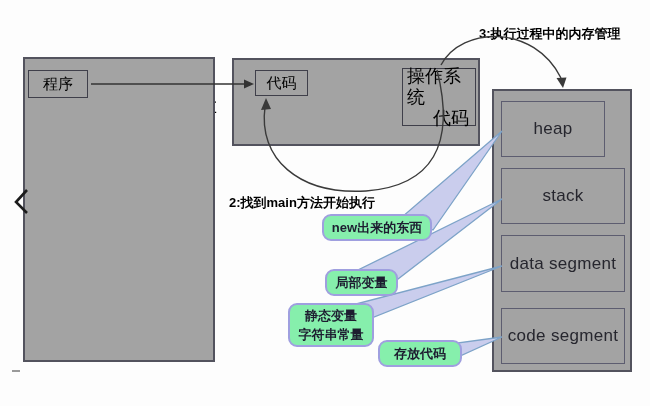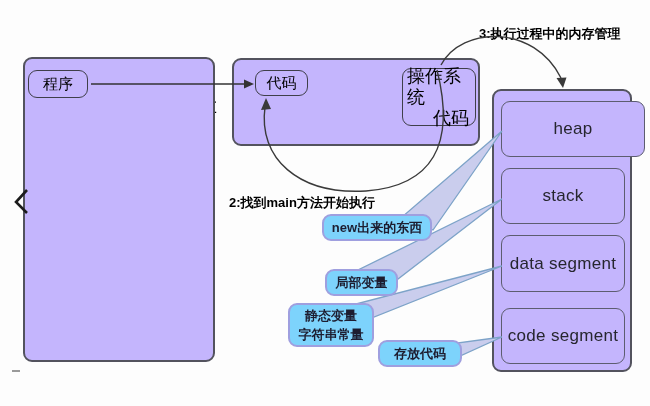--- a/index.html
+++ b/index.html
@@ -1,30 +1,30 @@
 <!DOCTYPE html>
 <html><head>
 <meta charset="utf-8">
 <style>
   html,body{margin:0;padding:0;}
   body{font-family:"Liberation Sans","DejaVu Sans",sans-serif;background:#ffffff;}
   #stage{position:relative;width:650px;height:406px;background:#fdfdfd;overflow:hidden;}
 
-  .box{position:absolute;background:#c4b5fd;box-sizing:border-box;border-radius:9px;}
+  .box{position:absolute;background:#a3a3a3;box-sizing:border-box;}
   .outer{border:2px solid #53535e;}
   .inner{border:1px solid #3f3f4a;display:flex;align-items:center;justify-content:center;}
   .seg{border:1px solid #5d5d70;display:flex;align-items:center;justify-content:center;
        font-size:17px;color:#26262e;letter-spacing:.3px;}
 
   .cjk{color:#23232e;}
   .boxlabel{position:absolute;text-align:center;font-size:16px;color:#2a2a38;}
 
   .steplabel{position:absolute;font-size:13px;font-weight:bold;color:#000000;white-space:nowrap;}
 
-  .callout{position:absolute;background:#7dd3fc;border:2px solid #9f9fdf;border-radius:9px;
+  .callout{position:absolute;background:#86efac;border:2px solid #9f9fdf;border-radius:9px;
            display:flex;align-items:center;justify-content:center;box-sizing:border-box;
            font-size:13px;font-weight:600;color:#1d1d30;z-index:3;white-space:nowrap;}
   .callout.twoline{flex-direction:column;line-height:19px;}
 
   .z1{z-index:1;}
   #overlay{position:absolute;left:0;top:0;z-index:2;pointer-events:none;}
 
   .dash{position:absolute;left:12px;top:370px;width:8px;height:2px;background:#9a9a9a;z-index:1;}
 </style>
 </head>
@@ -43,21 +43,21 @@
   <div class="box inner z1" style="left:255px;top:70px;width:53px;height:26px;font-size:15px;">
     <span>代码</span>
   </div>
   <div class="box inner z1" style="left:402px;top:68px;width:74px;height:58px;font-size:18px;
        flex-direction:column;align-items:flex-end;padding:4px 6px 4px 4px;line-height:21px;">
     <span>操作系统</span>
     <span>代码</span>
   </div>
 
   <div class="box outer z1" style="left:492px;top:89px;width:140px;height:283px;"></div>
-  <div class="box seg z1" style="left:501px;top:101px;width:144px;height:56px;text-align:right;">
+  <div class="box seg z1" style="left:501px;top:101px;width:104px;height:56px;text-align:right;">
     <span>heap</span>
   </div>
   <div class="box seg z1" style="left:501px;top:168px;width:124px;height:56px;">
     <span>stack</span>
   </div>
   <div class="box seg z1" style="left:501px;top:235px;width:124px;height:57px;">
     <span>data segment</span>
   </div>
   <div class="box seg z1" style="left:501px;top:308px;width:124px;height:56px;">
     <span>code segment</span>

